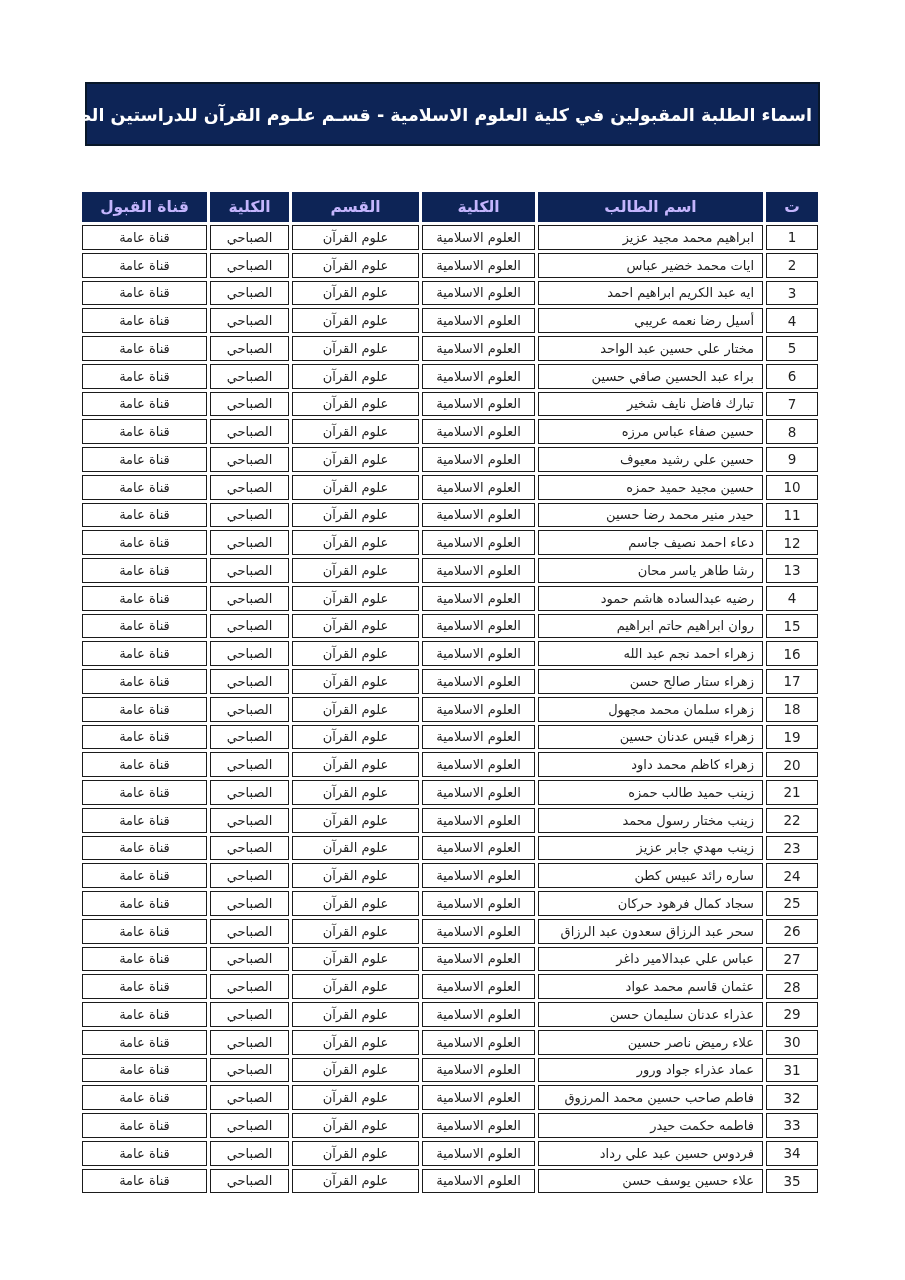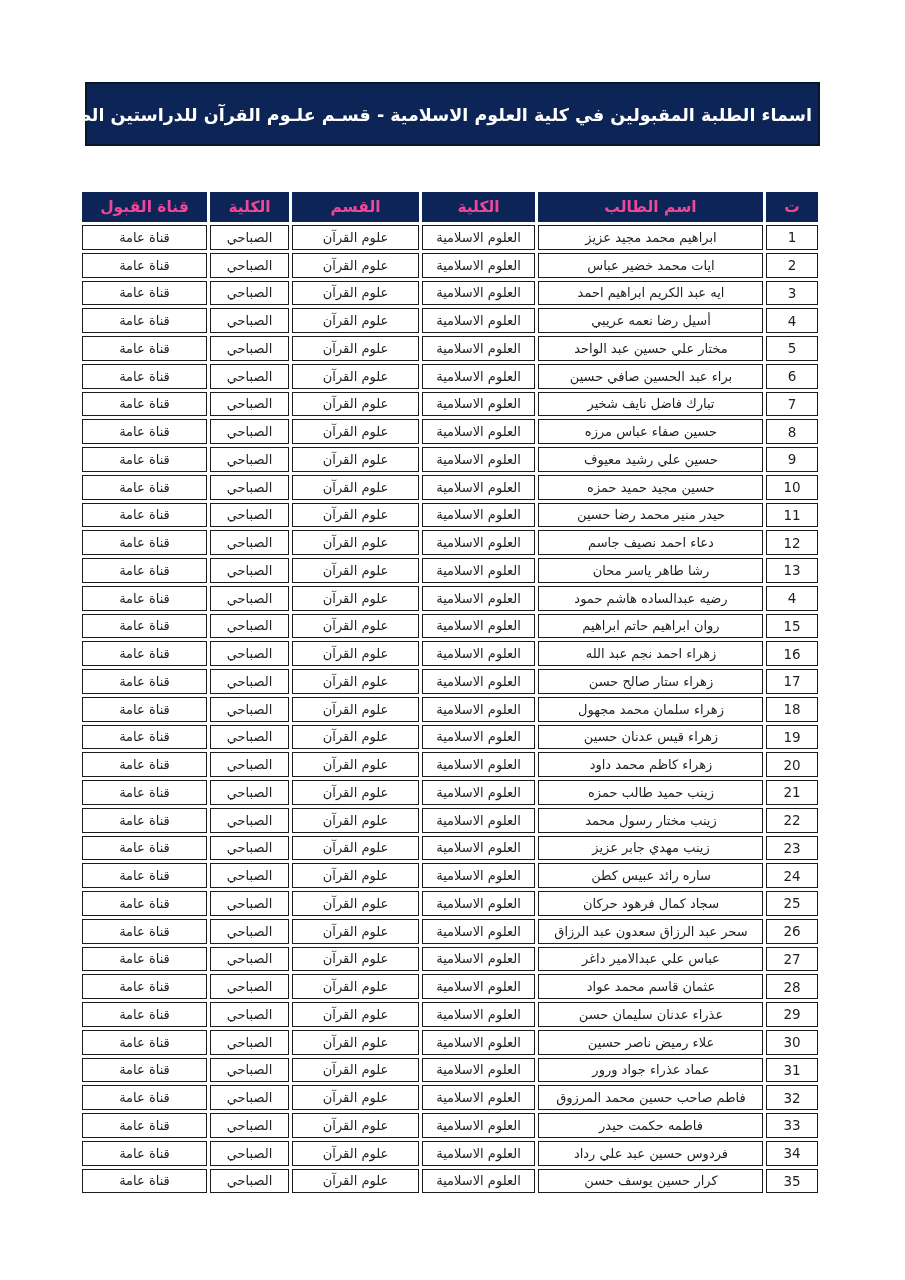--- a/index.html
+++ b/index.html
@@ -40,43 +40,43 @@
     right: 84px;
     width: 736px;
     border-collapse: separate;
     border-spacing: 3px;
     table-layout: fixed;
     direction: rtl;
   }
   .students-table th {
     background: #0d2456;
     border: 1px solid #0d2456;
-    color: #ec4899;
+    color: #c4b5fd;
     font-weight: bold;
     font-size: 15.5px;
     height: 28px;
     padding: 0;
     text-align: center;
     overflow: hidden;
   }
   .students-table td {
     background: #ffffff;
     border: 1px solid #1b1b1b;
     color: #1f1f1f;
     font-size: 13px;
     height: 22.75px;
     padding: 0 2px;
     text-align: center;
     overflow: hidden;
     white-space: nowrap;
     vertical-align: middle;
   }
   .students-table td.cell-name {
-    text-align: center;
-    padding-right: 1px;
+    text-align: right;
+    padding-right: 8px;
   }
   .students-table td.cell-no {
     font-size: 13.5px;
   }
   col.c-no      { width: 52px; }
   col.c-name    { width: 225px; }
   col.c-college { width: 113px; }
   col.c-dept    { width: 127px; }
   col.c-study   { width: 79px; }
   col.c-channel { width: 125px; }
@@ -377,21 +377,21 @@
         <tr>
           <td class="cell-no">34</td>
           <td class="cell-name">فردوس حسين عبد علي رداد</td>
           <td class="cell-college">العلوم الاسلامية</td>
           <td class="cell-dept">علوم القرآن</td>
           <td class="cell-study">الصباحي</td>
           <td class="cell-channel">قناة عامة</td>
         </tr>
         <tr>
           <td class="cell-no">35</td>
-          <td class="cell-name">كرار حسين يوسف حسن</td>
+          <td class="cell-name">علاء حسين يوسف حسن</td>
           <td class="cell-college">العلوم الاسلامية</td>
           <td class="cell-dept">علوم القرآن</td>
           <td class="cell-study">الصباحي</td>
           <td class="cell-channel">قناة عامة</td>
         </tr>
       </tbody>
   </table>
 
 </div>
 

